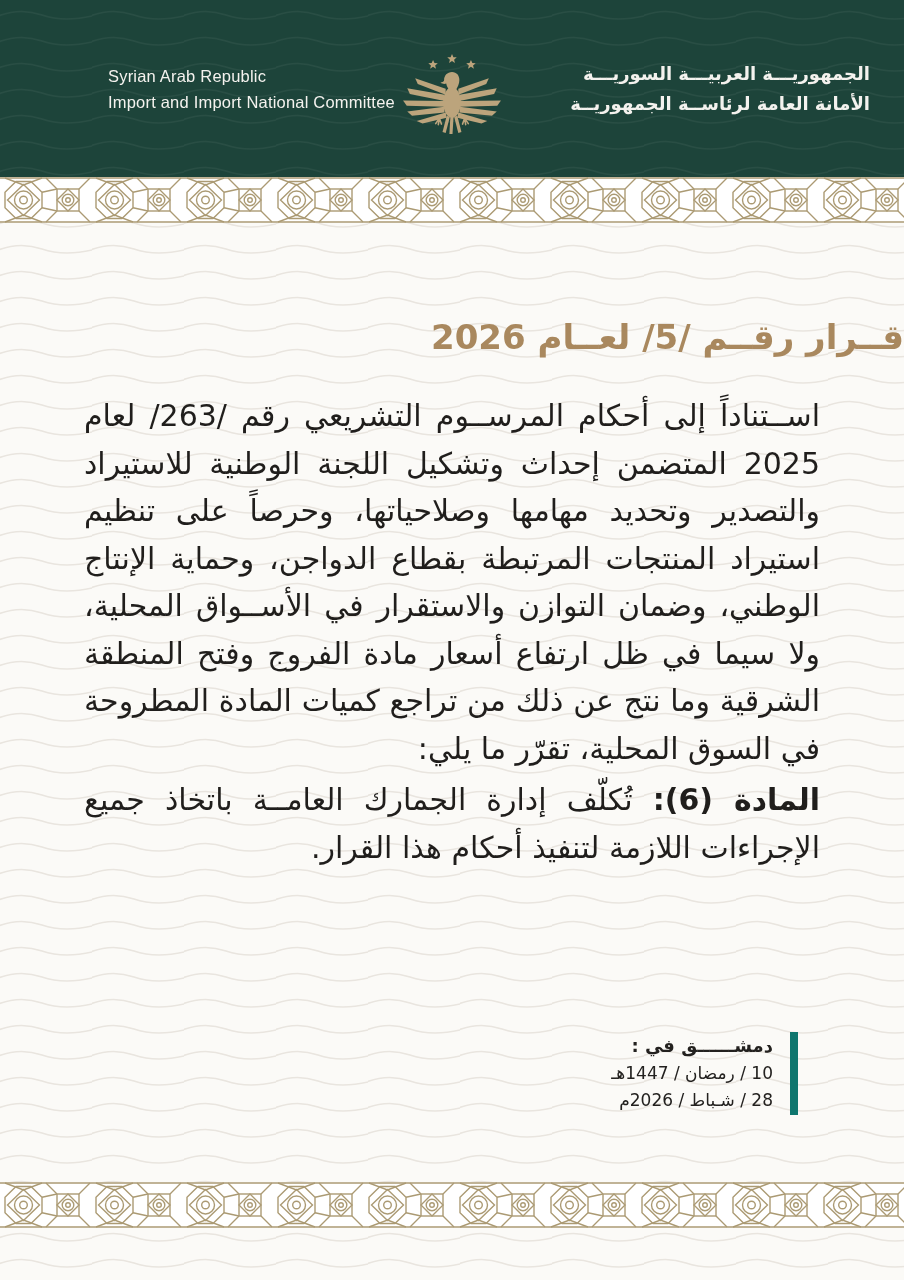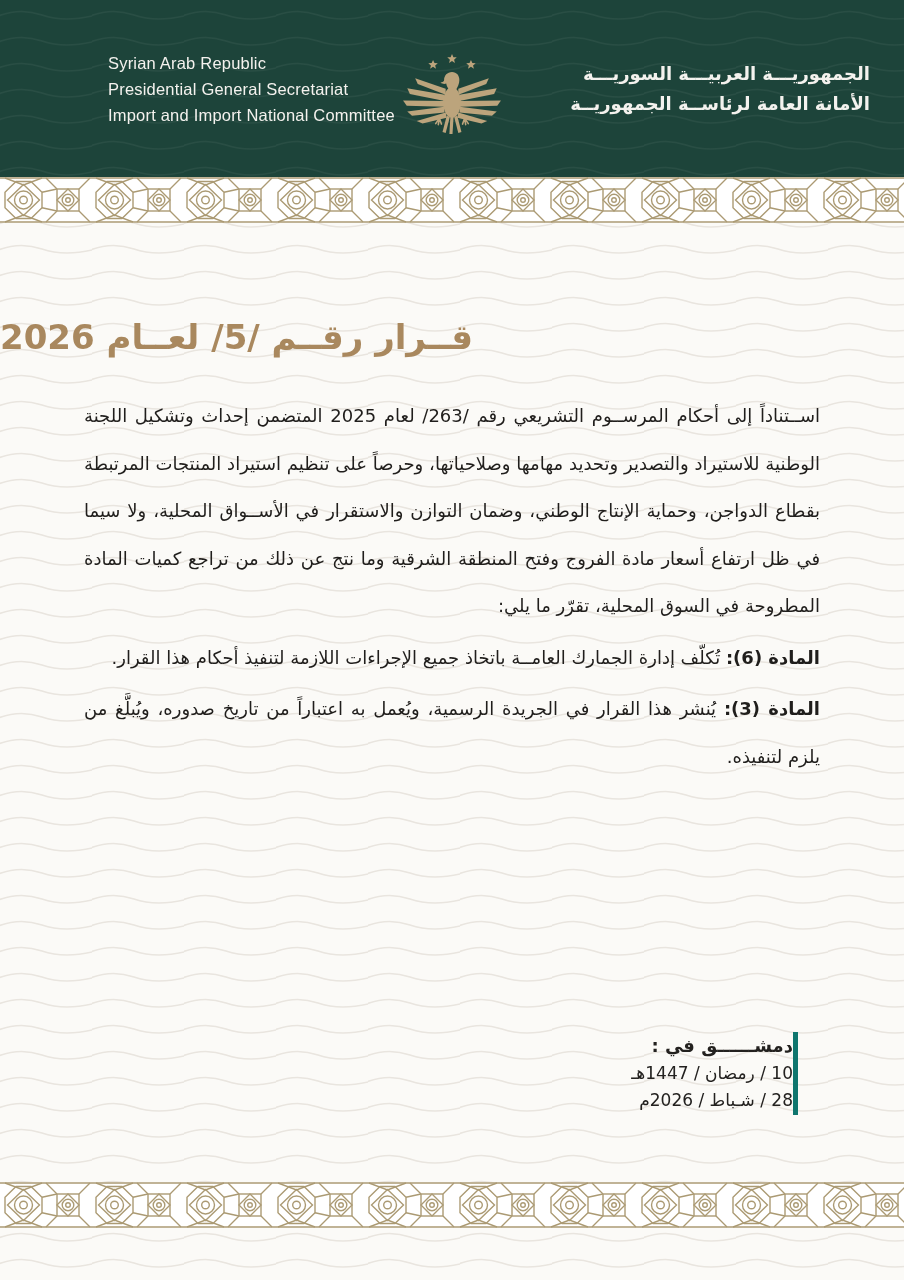--- a/index.html
+++ b/index.html
@@ -23,34 +23,34 @@
     font-size:16.5px;line-height:26px;font-weight:500;letter-spacing:.2px;z-index:3;}
   .hdr-ar{direction:rtl;text-align:right;color:#f4f2ee;
     font-size:18px;line-height:30px;font-weight:bold;z-index:3;}
   .emblem{position:absolute;left:50%;top:52px;transform:translateX(-50%);z-index:3;}
   
   .band{position:absolute;left:0;width:904px;height:46px;z-index:2;}
   .band.top{top:177px;}
   .band.bottom{top:1182px;}
   
   .decree-title{
-    position:absolute;top:294px;left:0;width:904px;text-align:left;z-index:1;
+    position:absolute;top:294px;left:0;width:904px;text-align:right;z-index:1;
     color:#a9885e;font-size:34px;font-weight:bold;direction:rtl;
   }
   .decree-body{
     position:absolute;top:392px;left:84px;right:84px;z-index:1;
     direction:rtl;text-align:justify;color:#201e1c;
-    font-size:18px;line-height:47.5px;
+    font-size:30px;line-height:47.5px;
   }
   .decree-body p{margin:0 0 4px 0;}
   .art-label{font-weight:bold;}
   .date-block{
     position:absolute;top:1032px;right:106px;z-index:1;
     direction:rtl;text-align:right;color:#23211f;
-    border-right:5px solid #0f766e;
+    border-right:8px solid #0f766e;padding-right:17px;
     font-size:17px;line-height:27.5px;
   }
   .date-heading{font-weight:bold;font-size:18px;}
 </style>
 </head>
 <body>
 
 <div class="page">
 
   <svg class="waves-bg" width="904" height="1280" xmlns="http://www.w3.org/2000/svg" aria-hidden="true">
@@ -69,21 +69,20 @@
         <pattern id="gwaves" width="92" height="26" patternUnits="userSpaceOnUse">
           <path d="M-4,17 Q19,7 42,15 T96,15" fill="none" stroke="rgba(255,255,255,0.05)" stroke-width="1.5"></path>
         </pattern>
       </defs>
       <rect width="904" height="177" fill="url(#gwaves)"></rect>
     </svg>
 
     <div class="header-inner">
       <div class="hdr-en">
         <div>Syrian Arab Republic</div>
-        <div>Presidential General Secretariat</div>
         <div>Import and Import National Committee</div>
       </div>
 
       <div class="hdr-ar">
         <div>الجمهوريـــة العربيـــة السوريـــة</div>
         <div>الأمانة العامة لرئاســة الجمهوريــة</div>
       </div>
     </div>
 
     <svg class="emblem" width="106" height="100" viewBox="0 0 200 190" xmlns="http://www.w3.org/2000/svg" aria-hidden="true">
@@ -157,21 +156,20 @@
   </svg>
 
   <h1 class="decree-title">قــرار رقــم /5/ لعــام 2026</h1>
 
   <main class="decree-body">
     <p>اســتناداً إلى أحكام المرســوم التشريعي رقم /263/ لعام 2025 المتضمن إحداث وتشكيل اللجنة الوطنية للاستيراد والتصدير وتحديد مهامها وصلاحياتها، وحرصاً على تنظيم استيراد المنتجات المرتبطة بقطاع الدواجن، وحماية الإنتاج الوطني، وضمان التوازن والاستقرار في الأســواق المحلية، ولا سيما في ظل ارتفاع أسعار مادة الفروج وفتح المنطقة الشرقية وما نتج عن ذلك من تراجع كميات المادة المطروحة في السوق المحلية، تقرّر ما يلي:</p>
 
 
     <p><span class="art-label">المادة (6):</span> <span>تُكلّف إدارة الجمارك العامــة باتخاذ جميع الإجراءات اللازمة لتنفيذ أحكام هذا القرار.</span></p>
 
-    <p><span class="art-label">المادة (3):</span> <span>يُنشر هذا القرار في الجريدة الرسمية، ويُعمل به اعتباراً من تاريخ صدوره، ويُبلَّغ من يلزم لتنفيذه.</span></p>
   </main>
 
   <div class="date-block">
     <div class="date-heading">دمشــــــق في :</div>
     <div>10 / رمضان / 1447هـ</div>
     <div>28 / شـباط / 2026م</div>
   </div>
 
 </div>
 

